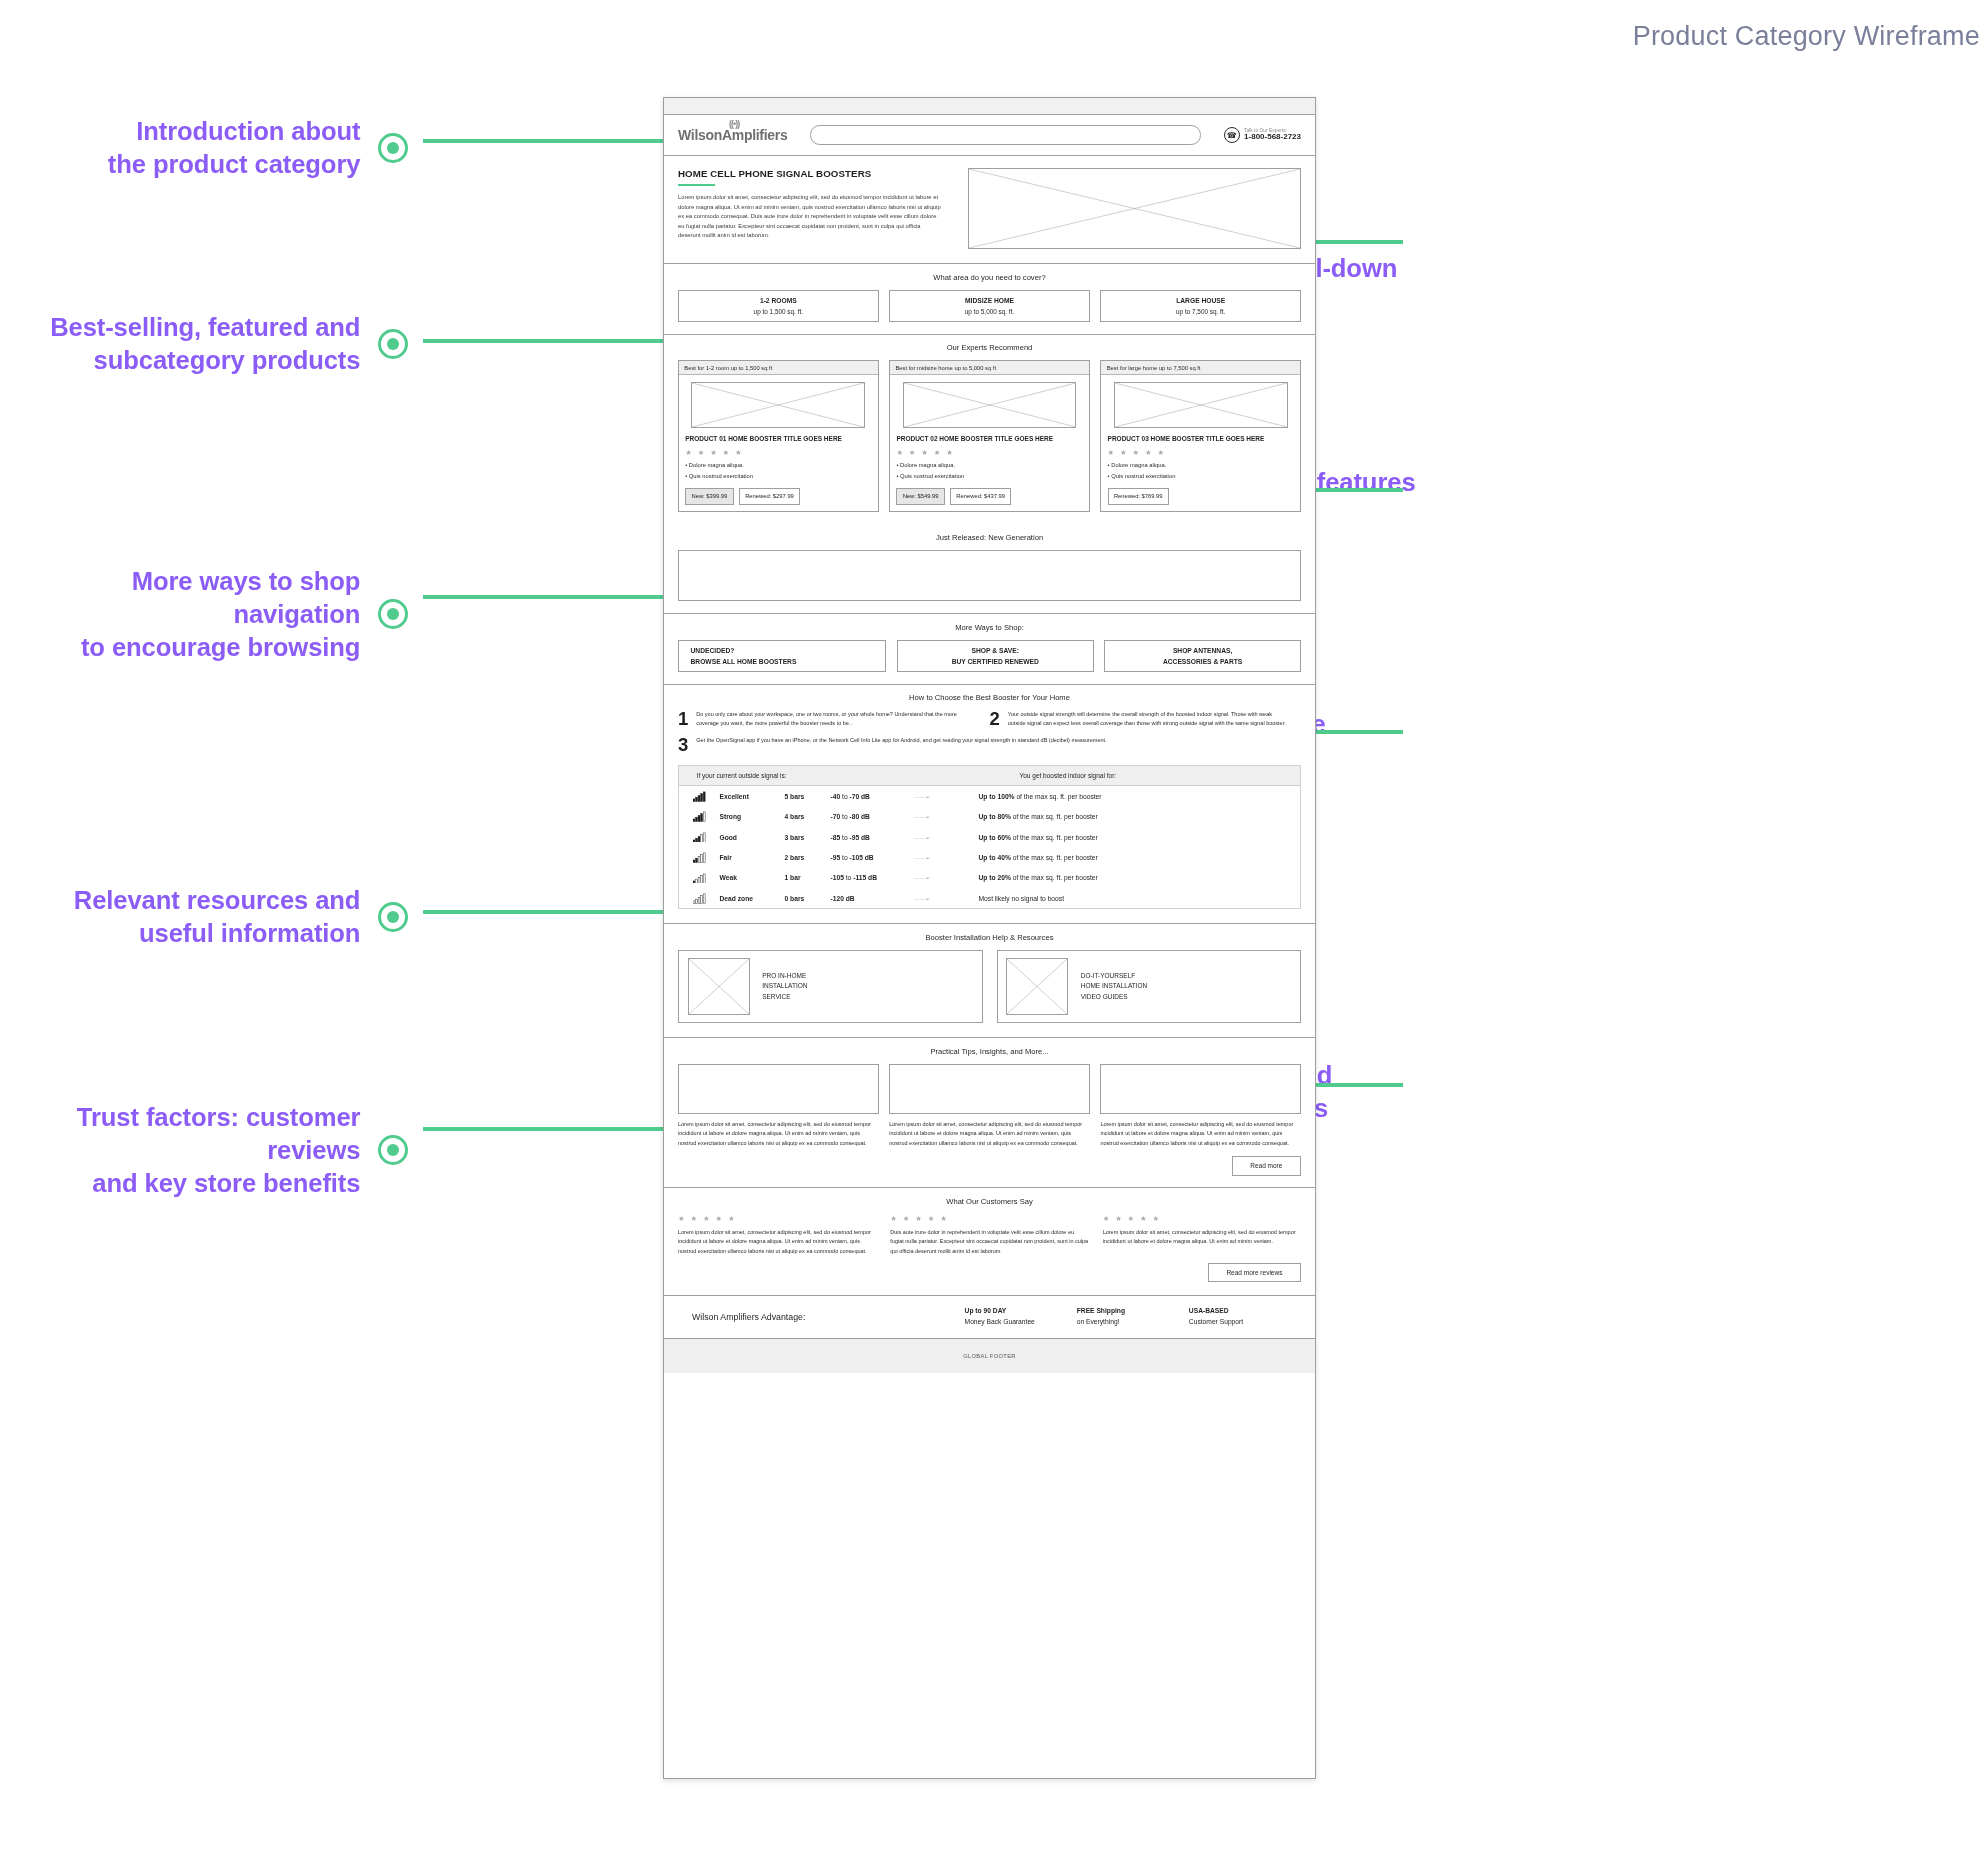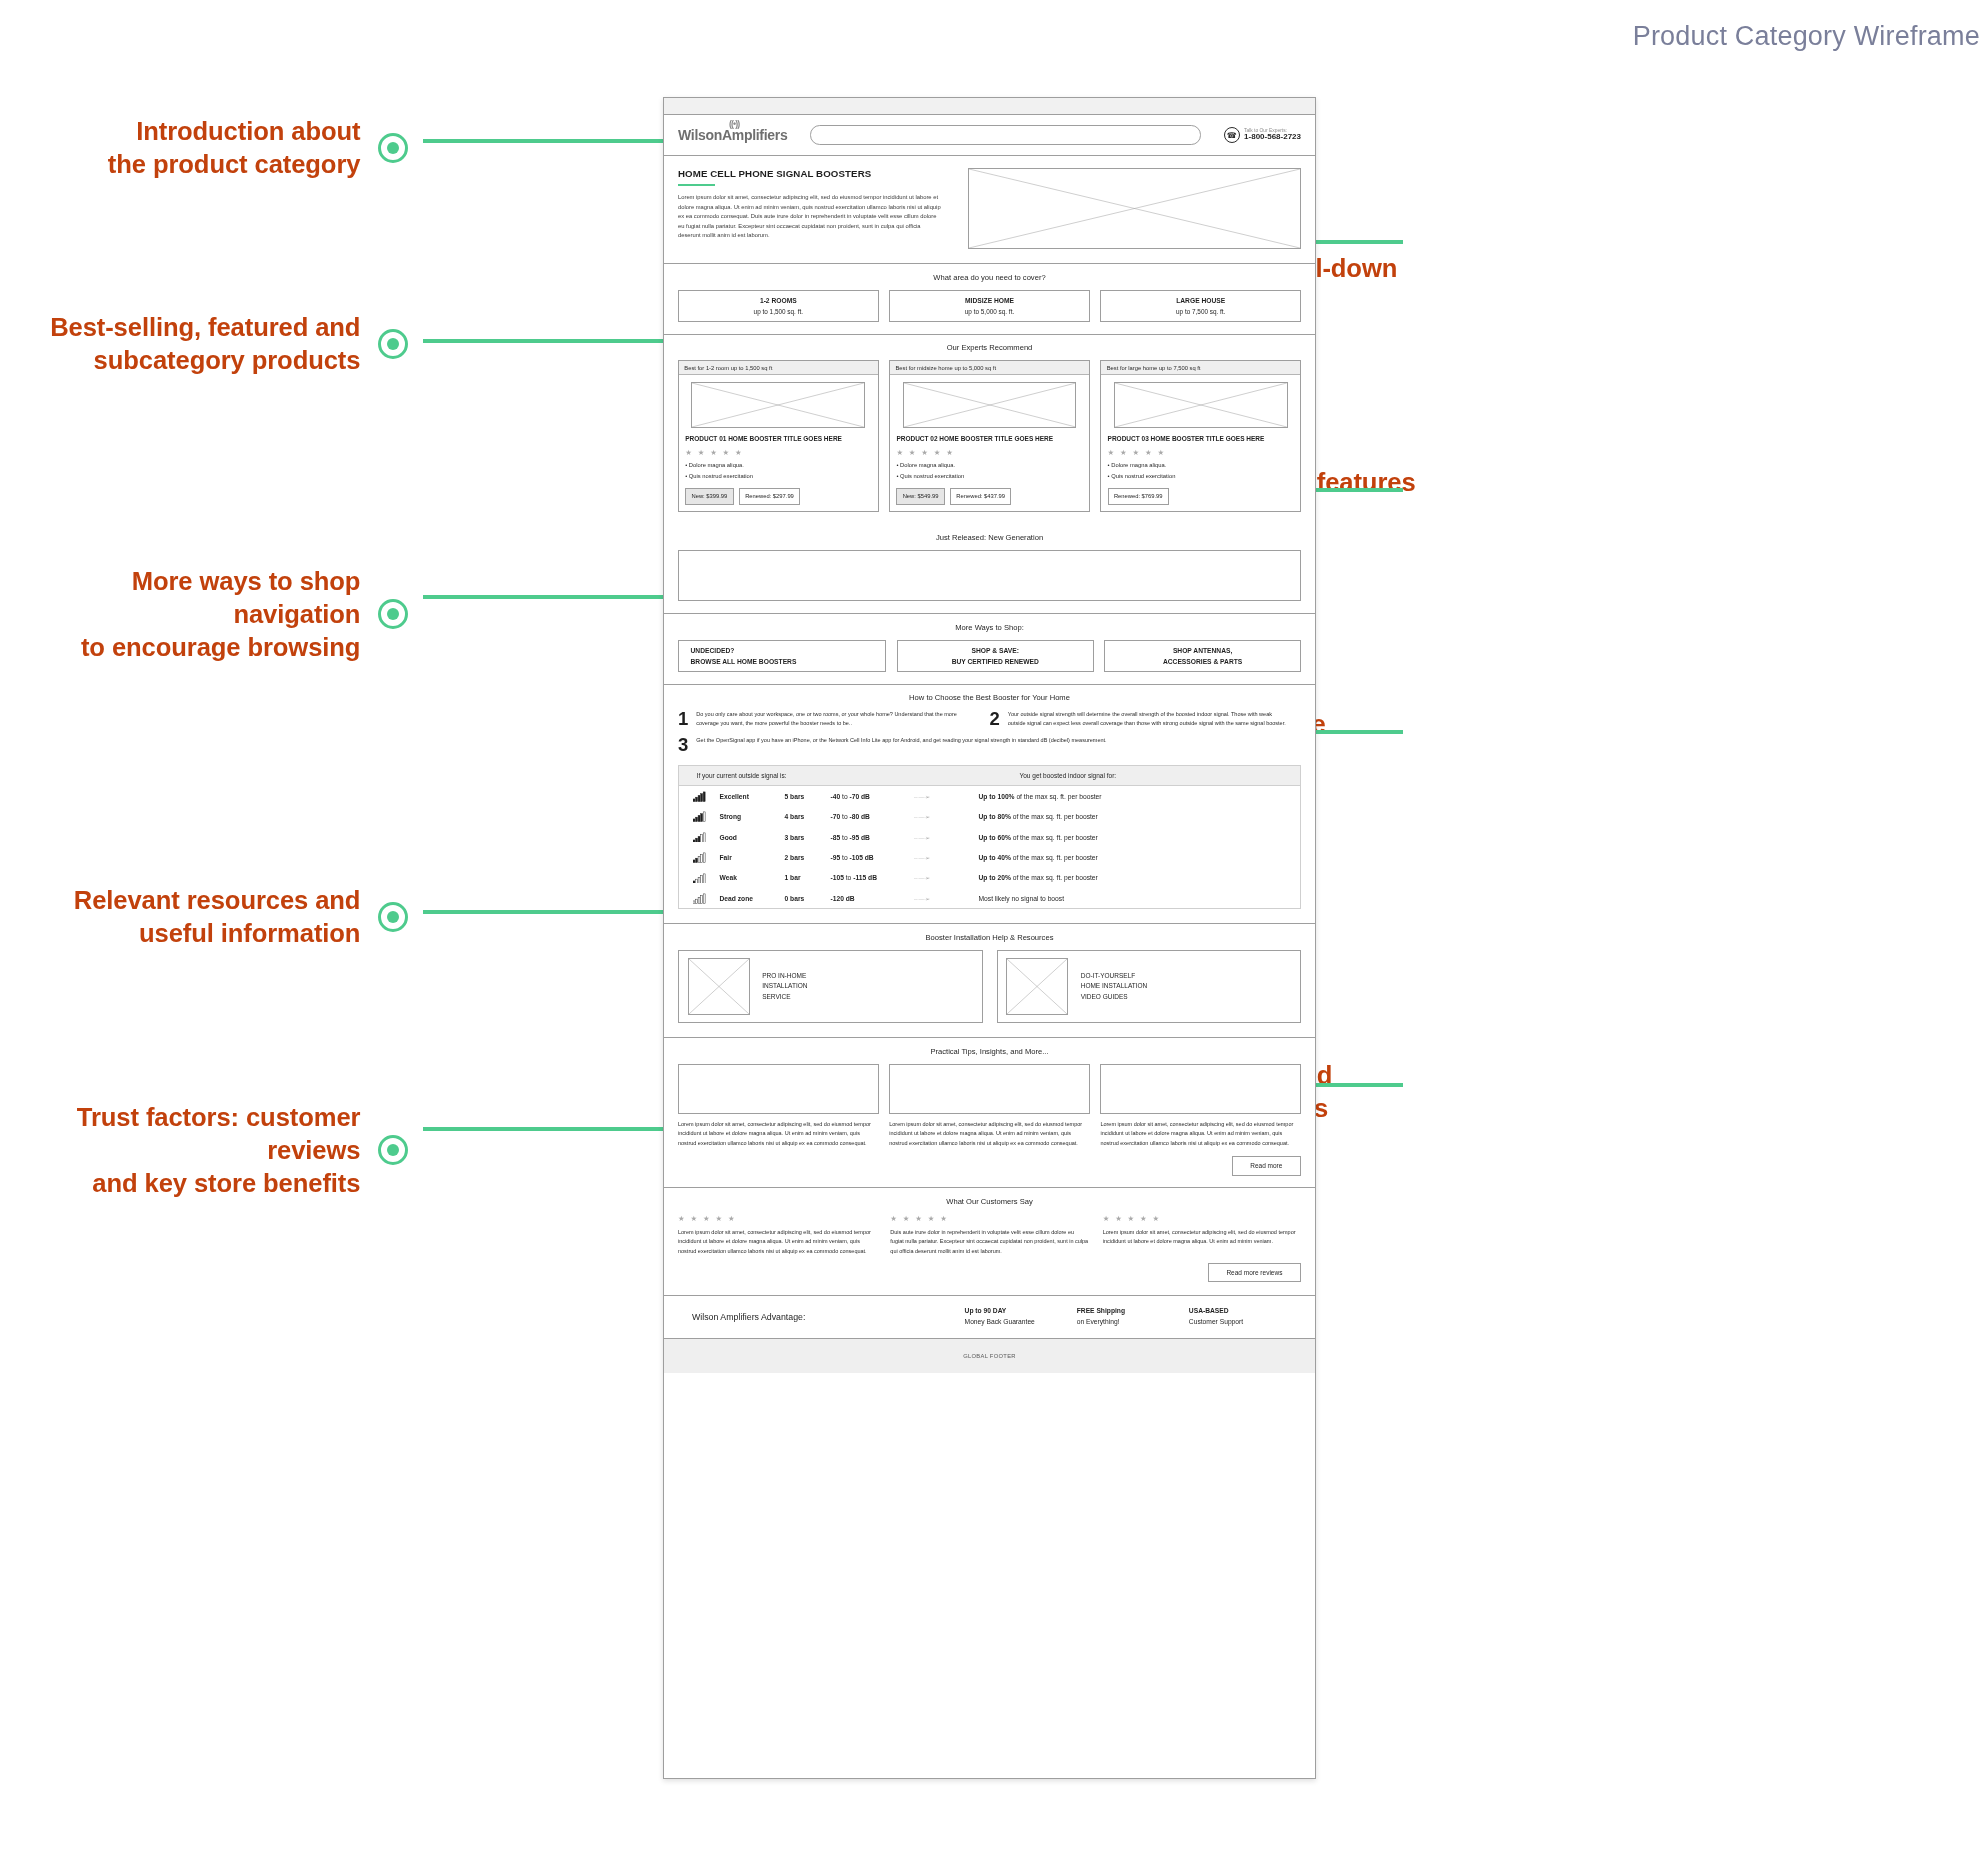--- a/index.html
+++ b/index.html
@@ -12,21 +12,21 @@
   }
   .page-title{
     position:absolute;top:21px;left:0;width:1980px;
     text-align:right;
     font-size:27px;color:#7a7f9a;letter-spacing:0.2px;
   }
 
   
   .anno{position:absolute;display:flex;align-items:center;}
   .anno-text{
-    font-size:25.6px;line-height:1.28;color:#c2410c;font-weight:700;
+    font-size:25.6px;line-height:1.28;color:#8b5cf6;font-weight:700;
     letter-spacing:-0.1px;white-space:pre-line;
   }
   .anno-left .anno-text{text-align:right;}
   .anno-right .anno-text{text-align:left;}
   .dot{
     width:30px;height:30px;border-radius:50%;
     border:3.5px solid #4ecb8d;background:#fff;
     box-sizing:border-box;flex:none;
     display:flex;align-items:center;justify-content:center;
   }

